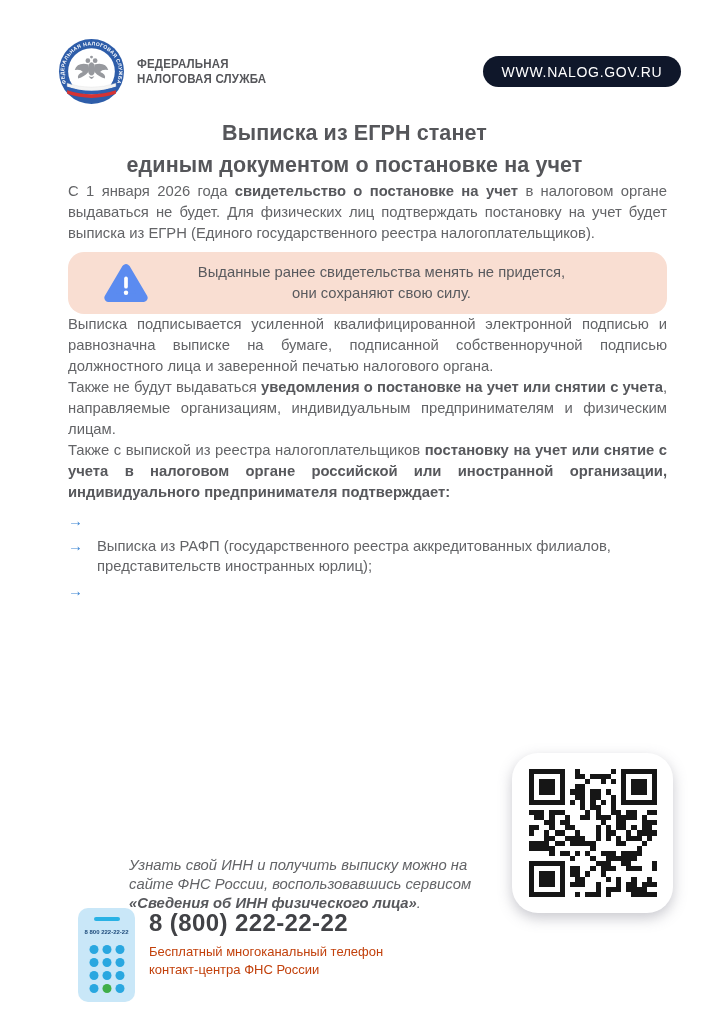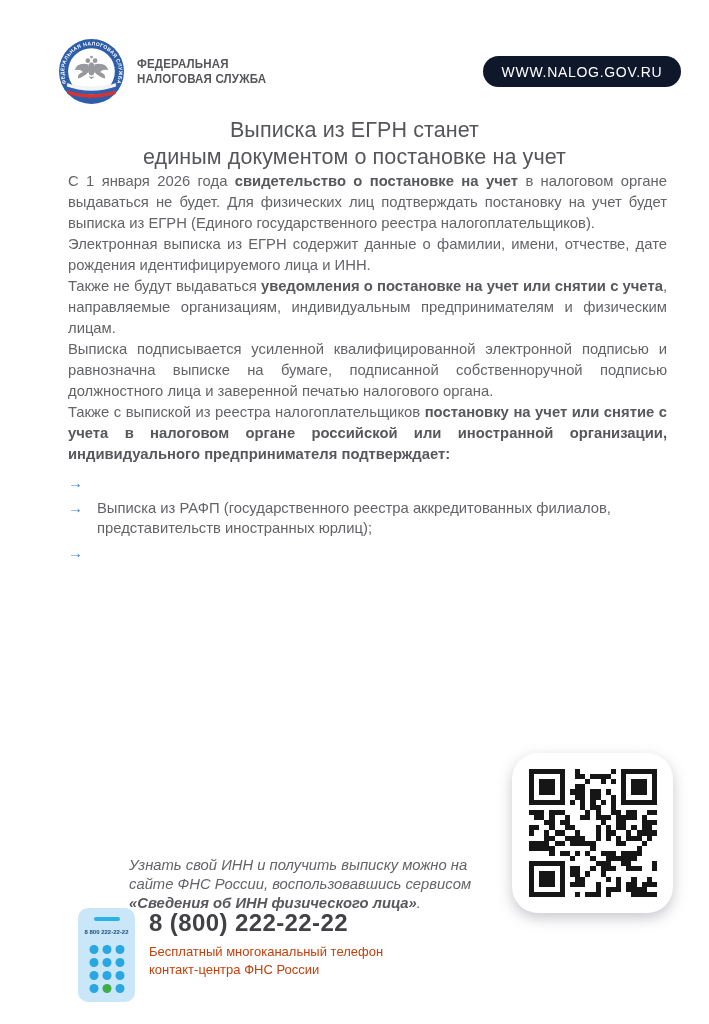--- a/index.html
+++ b/index.html
@@ -19,22 +19,22 @@
     line-height:15px;letter-spacing:0.2px;white-space:pre-line;
     transform:scaleX(0.92);transform-origin:left center;text-transform:uppercase;
   }
   .site-badge{
     margin-left:auto;background:#0f172a;color:#fff;border-radius:16px;
     height:31px;min-width:198px;display:flex;align-items:center;justify-content:center;
     font-size:14px;letter-spacing:0.7px;cursor:pointer;padding:0 18px;box-sizing:border-box;
   }
   
   .page-title{
-    text-align:center;margin-top:12px;font-size:21.5px;font-weight:normal;
-    color:#55565a;line-height:27px;white-space:pre-line;letter-spacing:0.1px;
+    text-align:center;margin-top:12px;font-size:21.5px;font-weight:bold;
+    color:#55565a;line-height:32px;white-space:pre-line;letter-spacing:0.1px;
   }
   
   .content{margin:0 42px 8px 68px;}
   .content p{font-size:14.8px;line-height:21px;text-align:justify;margin:0;}
   .content p b{color:#57585c;}
   .p-intro{margin-top:30px;}
   .notice{
     margin-top:8px;height:62px;border-radius:16px;background:#f9ded2;
     display:flex;align-items:center;padding:0 26px 0 34px;box-sizing:border-box;
   }
@@ -123,26 +123,34 @@
   <div class="site-badge">WWW.NALOG.GOV.RU</div>
 </div>
 
 <div class="page-title">Выписка из ЕГРН станет
 единым документом о постановке на учет</div>
 
 <div class="content">
 
   <p class="p-intro"><span>С 1 января 2026 года </span><b>свидетельство о постановке на учет</b><span> в налоговом органе выдаваться не будет. Для физических лиц подтверждать постановку на учет будет выписка из ЕГРН (Единого государственного реестра налогоплательщиков).</span></p>
 
-
-  <p class="p-std">Электронная выписка из ЕГРН содержит данные о фамилии, имени, отчестве, дате рождения идентифицируемого лица и ИНН.</p>
+  <div class="notice">
+    <svg class="warning-svg" viewBox="0 0 52 46" aria-hidden="true">
+      <path d="M26 7 L45 39 L7 39 Z" fill="#5b8bf0" stroke="#5b8bf0" stroke-width="9" stroke-linejoin="round"></path>
+      <rect x="24" y="16" width="4" height="13" rx="2" fill="#ffffff"></rect>
+      <circle cx="26" cy="33.5" r="2.4" fill="#ffffff"></circle>
+    </svg>
+    <div class="notice-text">Выданные ранее свидетельства менять не придется,
+они сохраняют свою силу.</div>
+  </div>
+
+
+  <p class="p-std">Выписка подписывается усиленной квалифицированной электронной подписью и равнозначна выписке на бумаге, подписанной собственноручной подписью должностного лица и заверенной печатью налогового органа.</p>
 
   <p class="p-std"><span>Также не будут выдаваться </span><b>уведомления о постановке на учет или снятии с учета</b><span>, направляемые организациям, индивидуальным предпринимателям и физическим лицам.</span></p>
-
-  <p class="p-std">Выписка подписывается усиленной квалифицированной электронной подписью и равнозначна выписке на бумаге, подписанной собственноручной подписью должностного лица и заверенной печатью налогового органа.</p>
 
   <p class="p-confirm"><span>Также с выпиской из реестра налогоплательщиков </span><b>постановку на учет или снятие с учета в налоговом органе российской или иностранной организации, индивидуального предпринимателя подтверждает:</b></p>
 
   <ul class="bullet-list">
     <li>
       <span class="bullet-arrow">→</span>
     </li>
     <li>
       <span class="bullet-arrow">→</span>
       <span class="bullet-text">Выписка из РАФП (государственного реестра аккредитованных филиалов,

